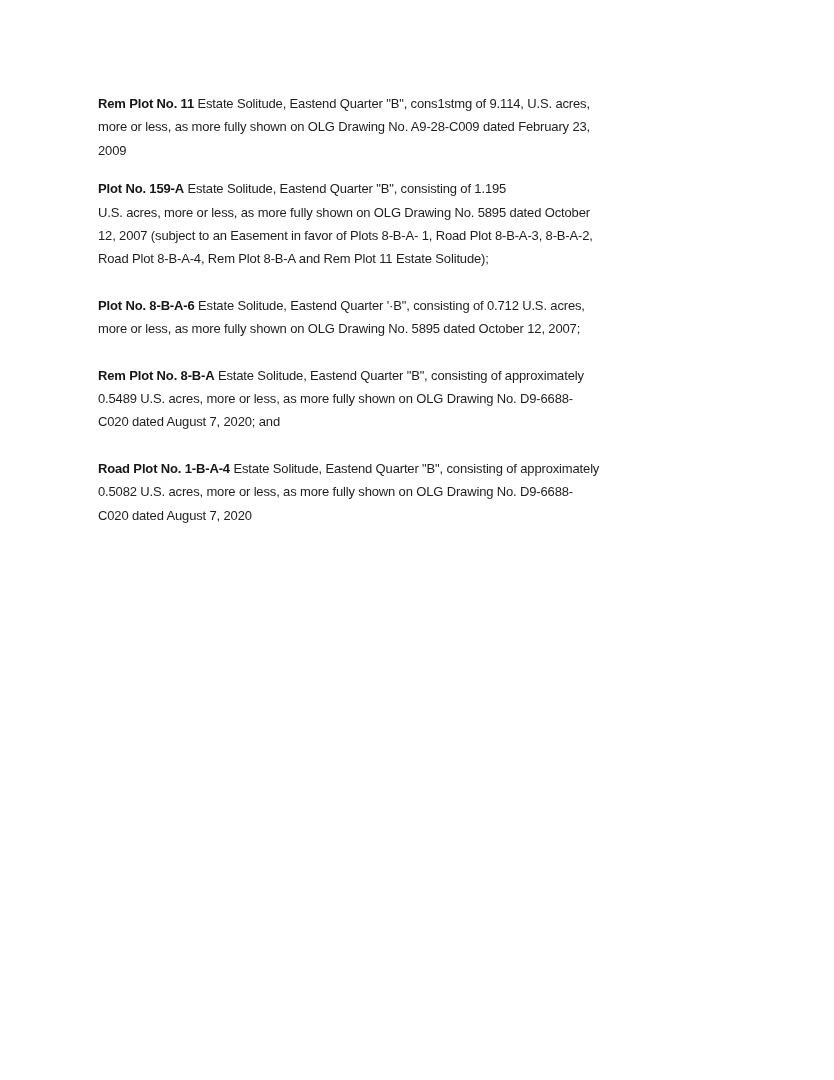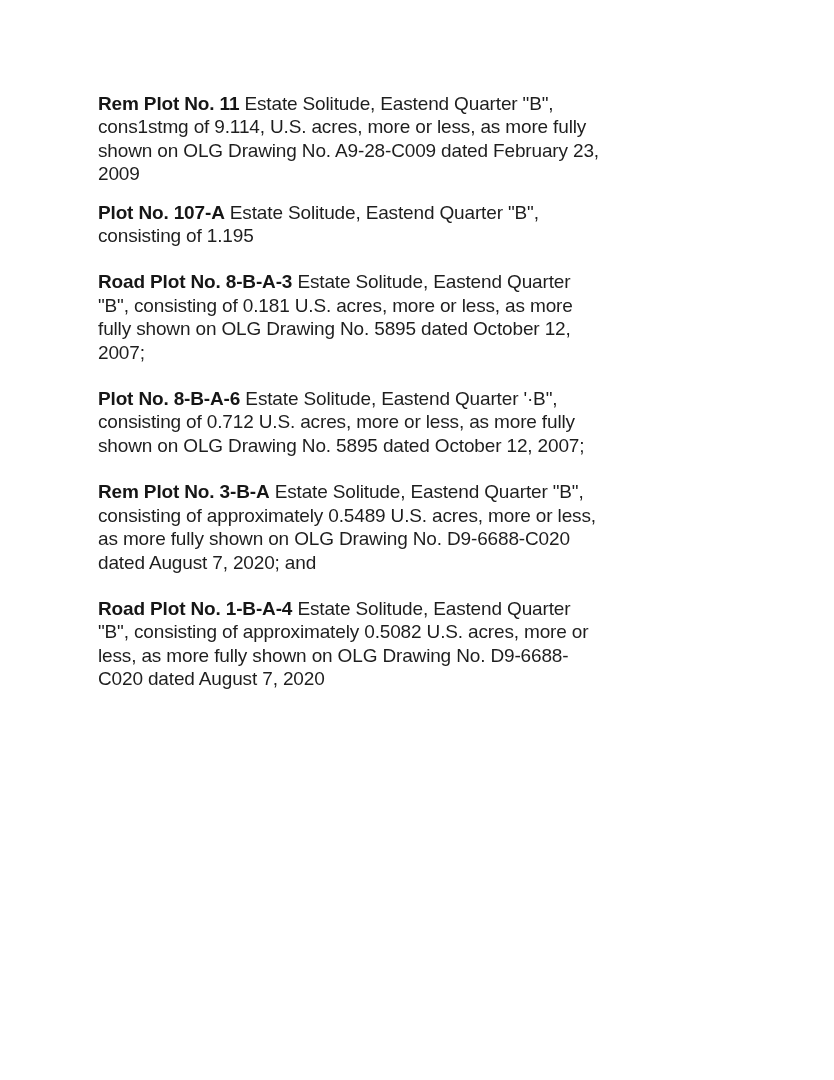--- a/index.html
+++ b/index.html
@@ -9,21 +9,21 @@
   }
   .page {
     position: relative;
     width: 692px;
     height: 1080px;
     background: #ffffff;
     box-sizing: border-box;
     padding: 92px 90px 0 98px;
     overflow: hidden;
     font-family: "Liberation Sans", "DejaVu Sans", sans-serif;
-    font-size: 19px;
+    font-size: 13px;
     line-height: 23.4px;
     letter-spacing: -0.15px;
     color: #1e1e1e;
   }
   .para {
     margin: 0 0 23px 0;
     max-width: 646px;
   }
   .para.tight {
     margin-bottom: 15px;
@@ -40,36 +40,33 @@
 <body>
 
 <div class="page">
 
   <p class="para tight">
     <strong>Rem Plot No. 11</strong>
     <span>Estate Solitude, Eastend Quarter "B", cons1stmg of 9.114, U.S. acres, more or less, as more fully shown on OLG Drawing No. A9-28-C009 dated February 23, 2009</span>
   </p>
 
   <p class="para">
-    <strong>Plot No. 107-A</strong>
+    <strong>Plot No. 159-A</strong>
     <span>Estate Solitude, Eastend Quarter "B", consisting of 1.195</span>
+    <span class="block">U.S. acres, more or less, as more fully shown on OLG Drawing No. 5895 dated October 12, 2007 (subject to an Easement in favor of Plots 8-B-A- 1, Road Plot 8-B-A-3, 8-B-A-2, Road Plot 8-B-A-4, Rem Plot 8-B-A and Rem Plot 11 Estate Solitude);</span>
   </p>
 
-  <p class="para">
-    <strong>Road Plot No. 8-B-A-3</strong>
-    <span>Estate Solitude, Eastend Quarter "B", consisting of 0.181 U.S. acres, more or less, as more fully shown on OLG Drawing No. 5895 dated October 12, 2007;</span>
-  </p>
 
   <p class="para">
     <strong>Plot No. 8-B-A-6</strong>
     <span>Estate Solitude, Eastend Quarter '·B", consisting of 0.712 U.S. acres, more or less, as more fully shown on OLG Drawing No. 5895 dated October 12, 2007;</span>
   </p>
 
   <p class="para">
-    <strong>Rem Plot No. 3-B-A</strong>
+    <strong>Rem Plot No. 8-B-A</strong>
     <span>Estate Solitude, Eastend Quarter "B", consisting of approximately 0.5489 U.S. acres, more or less, as more fully shown on OLG Drawing No. D9-6688-C020 dated August 7, 2020; and</span>
   </p>
 
   <p class="para">
     <strong>Road Plot No. 1-B-A-4</strong>
     <span>Estate Solitude, Eastend Quarter "B", consisting of approximately 0.5082 U.S. acres, more or less, as more fully shown on OLG Drawing No. D9-6688-C020 dated August 7, 2020</span>
   </p>
 
 </div>
 

